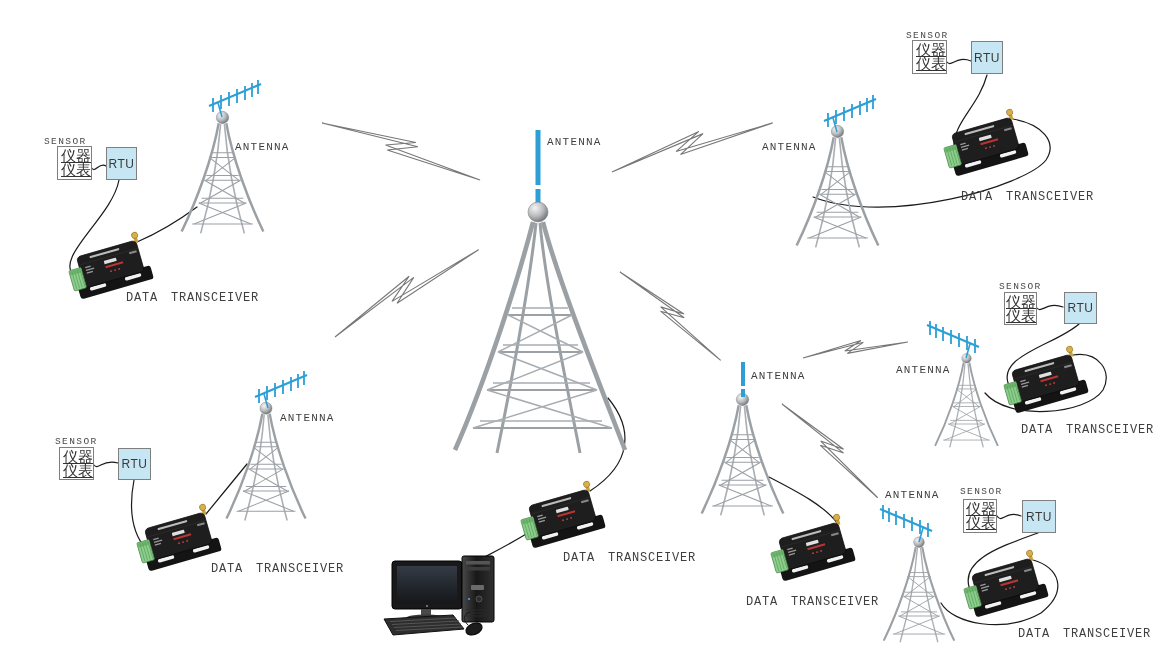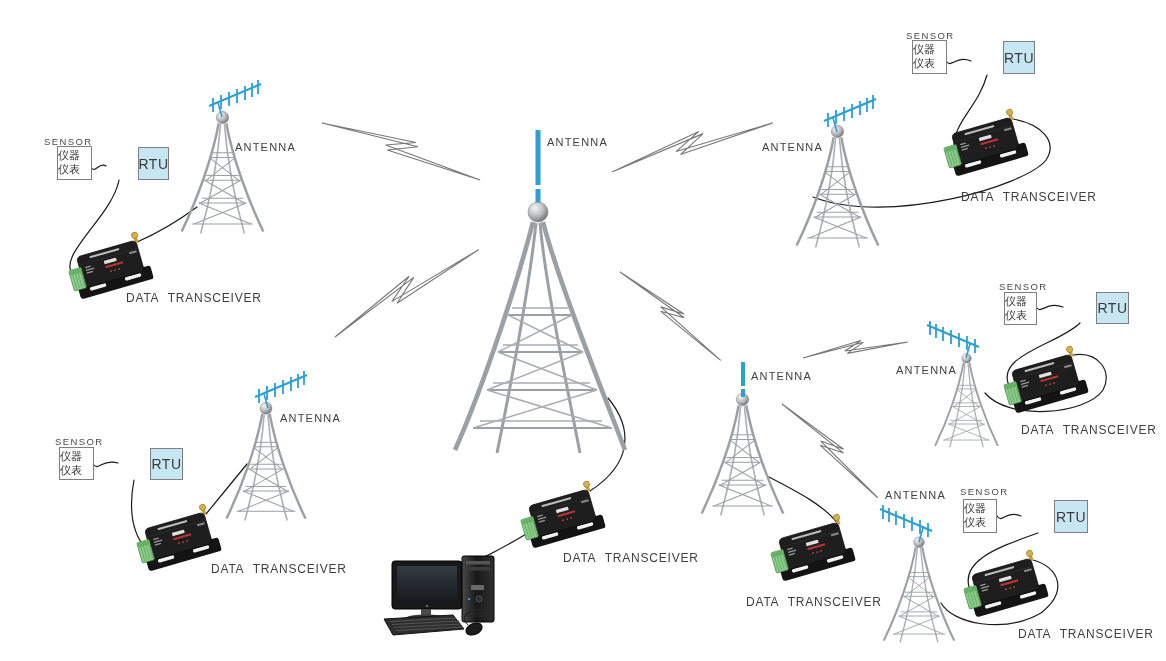--- a/index.html
+++ b/index.html
@@ -1,33 +1,33 @@
 <!DOCTYPE html>
 <html><head>
 <meta charset="utf-8">
 <style>
   html,body{margin:0;padding:0;background:#fff;}
   #stage{
     position:relative;width:1166px;height:661px;background:#ffffff;overflow:hidden;
     font-family:"Liberation Sans", sans-serif;color:#3f3f3f;
   }
   #gfx{position:absolute;left:0;top:0;}
-  .lbl{position:absolute;white-space:nowrap;color:#3f3f3f;}
+  .lbl{position:absolute;white-space:nowrap;color:#3f3f3f;font-family:Liberation Mono, monospace;}
   .lbl-antenna{font-size:11px;letter-spacing:1.2px;text-align:center;}
   .lbl-sensor{font-size:9.5px;letter-spacing:1.4px;color:#4a4a4a;}
   .lbl-dt{font-size:12px;letter-spacing:0.8px;word-spacing:5px;}
   .sensor-box{
     position:absolute;background:#fff;border:1px solid #7f7f7f;
-    font-family:"DejaVu Sans", sans-serif;font-size:11px;line-height:14px;
-    text-align:left;color:#333;padding-top:2px;box-sizing:border-box;
+    font-family:"DejaVu Sans", sans-serif;font-size:15px;line-height:14px;
+    text-align:right;color:#333;padding-top:2px;box-sizing:border-box;text-decoration:underline;
   }
   .rtu-box{
     position:absolute;background:#c7e6f4;border:1px solid #7f7f7f;
     display:flex;align-items:center;justify-content:center;
-    font-size:14px;letter-spacing:0.5px;color:#3a3a3a;box-sizing:border-box;margin-left:32px;
+    font-size:12px;letter-spacing:0.5px;color:#3a3a3a;box-sizing:border-box;
   }
   svg{display:block;}
 </style>
 </head>
 <body>
 
 <div id="stage">
 
   <svg id="gfx" width="1166" height="661" viewBox="0 0 1166 661">
     <defs>

